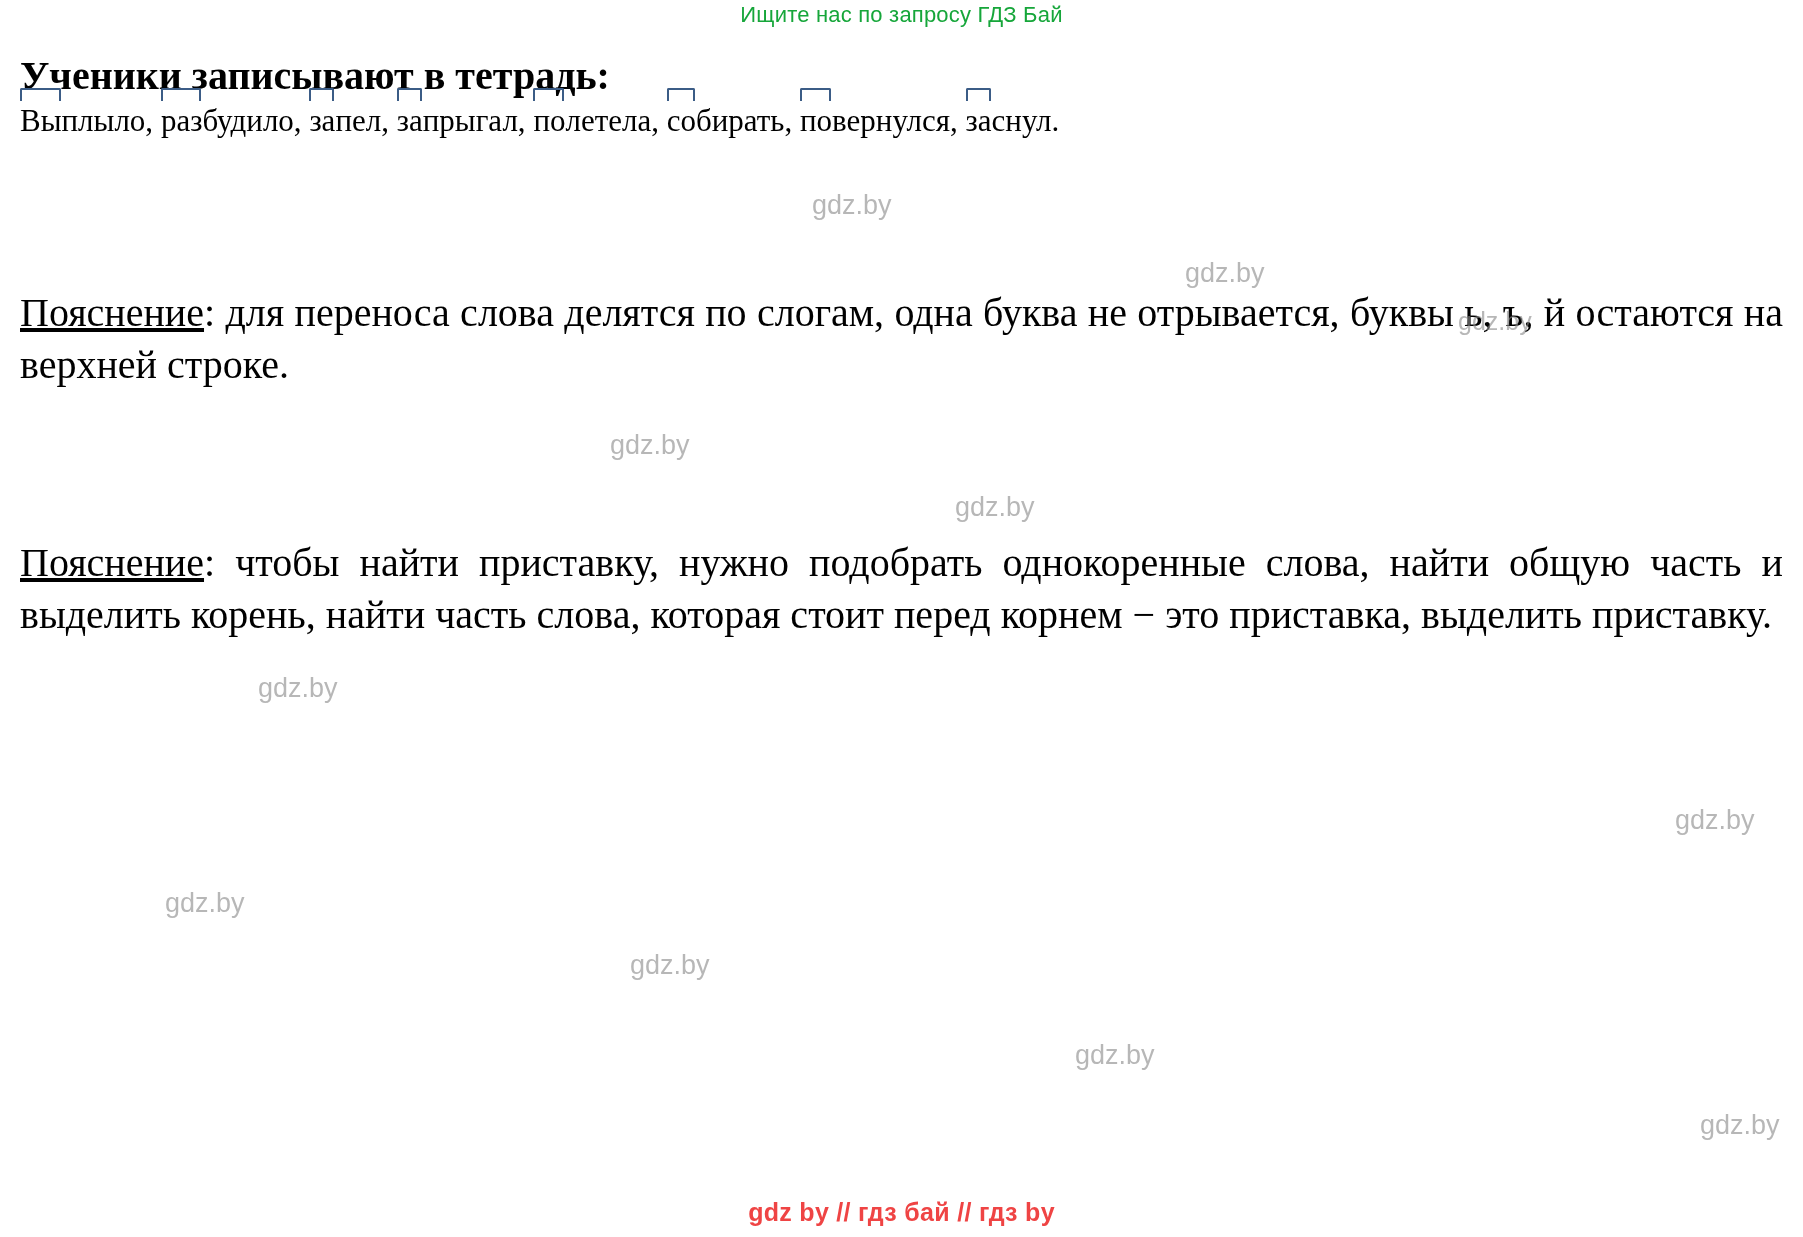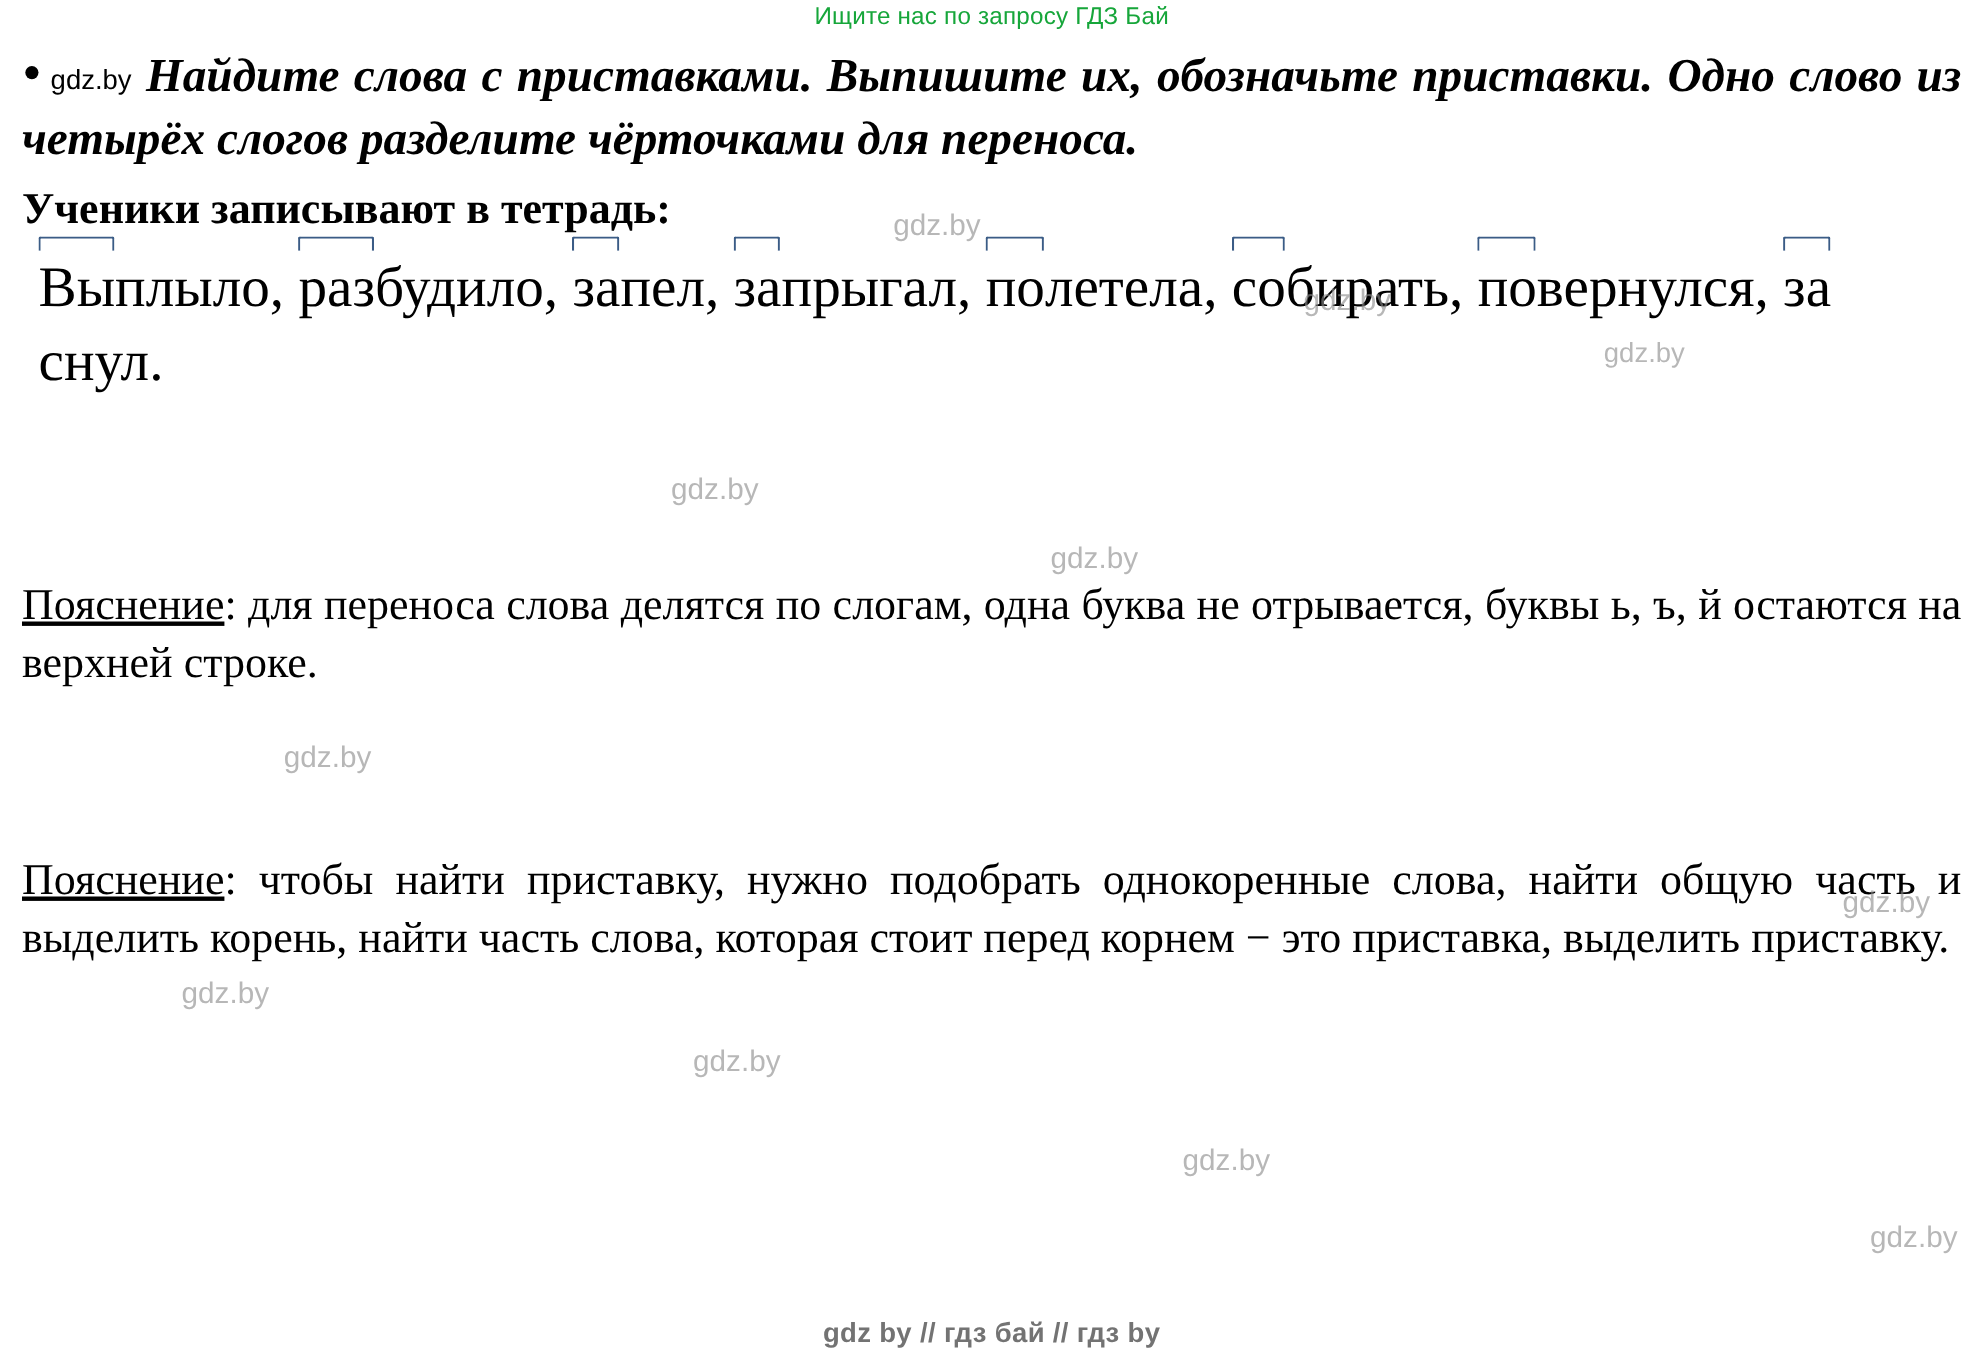--- a/index.html
+++ b/index.html
@@ -80,23 +80,23 @@
     text-align: justify;
     text-justify: inter-word;
     margin: 0;
   }
 
   .underline { text-decoration: underline; }
 
   
   .wordlist {
     position: relative;
-    font-size: 52px;
+    font-size: 31px;
     line-height: 1.3;
-    margin: 15px;
+    margin: 0;
   }
   .pfx {
     position: relative;
     display: inline-block;
   }
   .pfx::before {
     content: "";
     position: absolute;
     left: 0px;
     right: 1px;
@@ -134,25 +134,20 @@
     letter-spacing: 0.3px;
   }
 </style>
 </head>
 <body>
 
 <div class="top-banner" style="color: rgb(22, 166, 58);">Ищите нас по запросу ГДЗ Бай</div>
 
 <div class="content">
 
-  <p class="task">
-    <span class="bullet"></span>
-    <span class="site-inline" style="margin-left:26px;">gdz.by</span>
-    <span class="task-text">Найдите слова с приставками. Выпишите их, обозначьте приставки. Одно слово из четырёх слогов разделите чёрточками для переноса.</span>
-  </p>
 
   <span class="subtitle">Ученики записывают в тетрадь:</span>
 
   <p class="wordlist">
     <span class="pfx">Вы</span><span>плыло,</span>
     <span class="pfx">раз</span><span>будило,</span>
     <span class="pfx">за</span><span>пел,</span>
     <span class="pfx">за</span><span>прыгал,</span>
     <span class="pfx">по</span><span>летела,</span>
     <span class="pfx">со</span><span>бирать,</span>
@@ -181,13 +176,13 @@
     <div class="wm" style="left: 610px; top: 430px; font-size: 27px;">gdz.by</div>
     <div class="wm" style="left: 955px; top: 492px; font-size: 27px;">gdz.by</div>
     <div class="wm" style="left: 258px; top: 673px; font-size: 27px;">gdz.by</div>
     <div class="wm" style="left: 1675px; top: 805px; font-size: 27px;">gdz.by</div>
     <div class="wm" style="left: 165px; top: 888px; font-size: 27px;">gdz.by</div>
     <div class="wm" style="left: 630px; top: 950px; font-size: 27px;">gdz.by</div>
     <div class="wm" style="left: 1075px; top: 1040px; font-size: 27px;">gdz.by</div>
     <div class="wm" style="left: 1700px; top: 1110px; font-size: 27px;">gdz.by</div>
   </div>
 
-<div class="footer" style="color: #737373;">gdz by  //  гдз бай  //  гдз by</div>
+<div class="footer" style="color: #ef4444;">gdz by  //  гдз бай  //  гдз by</div>
 
 </body></html>

